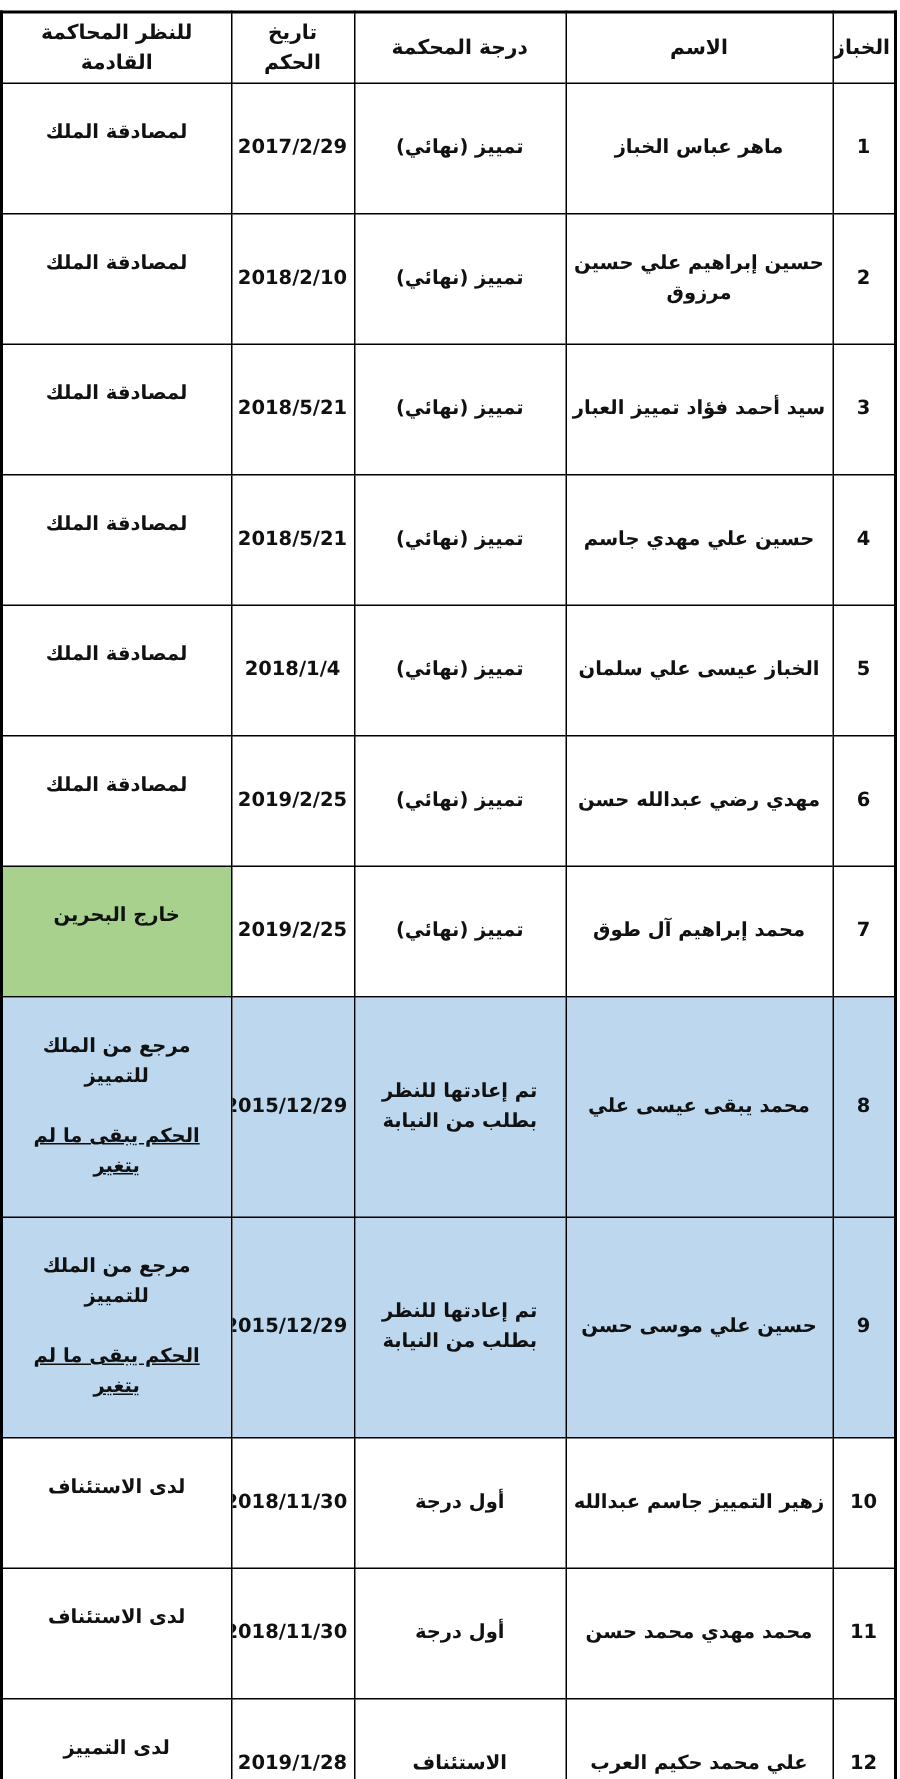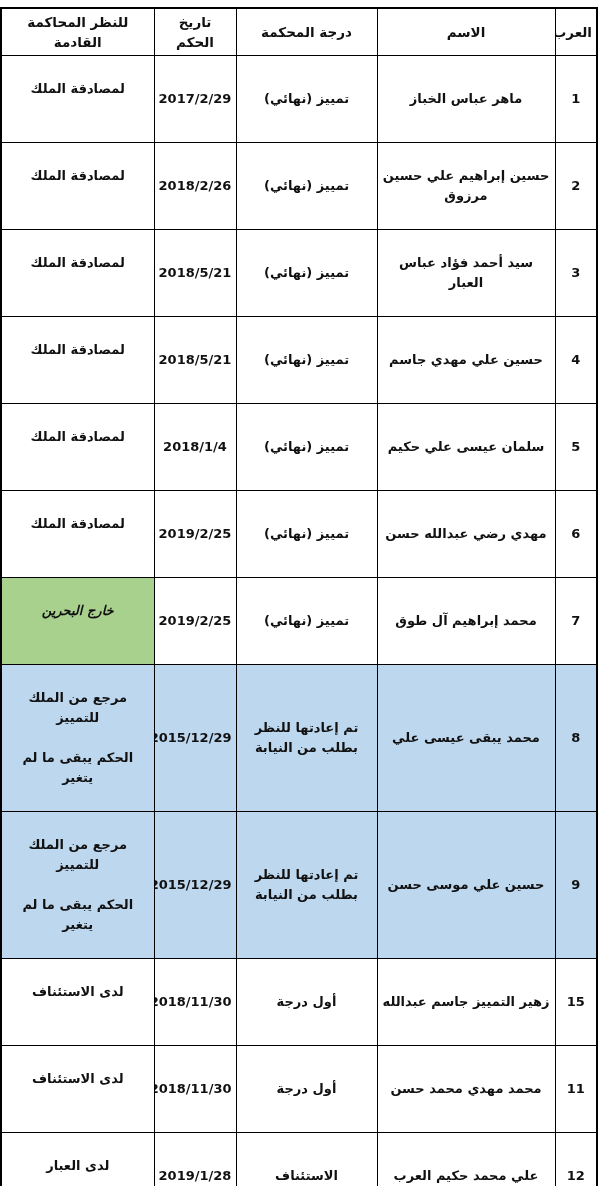--- a/index.html
+++ b/index.html
@@ -27,41 +27,41 @@
     white-space:pre-line;
     overflow:hidden;
   }
   th{font-size:13.5px;height:22px;}
   col.c-num{width:42px;}
   col.c-name{width:178px;}
   col.c-court{width:141px;}
   col.c-date{width:82px;}
   col.c-next{width:153px;}
   tr.blue td{background:#bdd7ee;}
-  td.green{background:#a9d18e;font-style:italic;}
+  td.green{background:#a9d18e;}
   .l1,.l2{display:block;}
-  .l2{}
+  .l2{text-decoration:underline;}
   .l2:empty{display:none;}
   td.num{font-family:"DejaVu Sans","Liberation Sans",sans-serif;}
 </style>
 </head>
 <body>
 
 <div class="page">
   <table>
     <colgroup>
       <col class="c-num">
         <col class="c-name">
         <col class="c-court">
         <col class="c-date">
         <col class="c-next">
     </colgroup>
     <thead>
       <tr>
-        <th>العرب</th>
+        <th>الخباز</th>
         <th>الاسم</th>
         <th>درجة المحكمة</th>
         <th>تاريخ الحكم</th>
         <th>للنظر المحاكمة القادمة</th>
       </tr>
     </thead>
     <tbody id="tbody">
   <tr>
     <td class="num">1</td>
     <td>ماهر عباس الخباز</td>
@@ -70,30 +70,30 @@
     <td>
       <span class="l1">لمصادقة الملك</span>
       
     </td>
   </tr>
 
   <tr>
     <td class="num">2</td>
     <td>حسين إبراهيم علي حسين مرزوق</td>
     <td>تمييز (نهائي)</td>
-    <td>2018/2/26</td>
+    <td>2018/2/10</td>
     <td>
       <span class="l1">لمصادقة الملك</span>
       
     </td>
   </tr>
 
   <tr>
     <td class="num">3</td>
-    <td>سيد أحمد فؤاد عباس العبار</td>
+    <td>سيد أحمد فؤاد تمييز العبار</td>
     <td>تمييز (نهائي)</td>
     <td>2018/5/21</td>
     <td>
       <span class="l1">لمصادقة الملك</span>
       
     </td>
   </tr>
 
   <tr>
     <td class="num">4</td>
@@ -101,21 +101,21 @@
     <td>تمييز (نهائي)</td>
     <td>2018/5/21</td>
     <td>
       <span class="l1">لمصادقة الملك</span>
       
     </td>
   </tr>
 
   <tr>
     <td class="num">5</td>
-    <td>سلمان عيسى علي حكيم</td>
+    <td>الخباز عيسى علي سلمان</td>
     <td>تمييز (نهائي)</td>
     <td>2018/1/4</td>
     <td>
       <span class="l1">لمصادقة الملك</span>
       
     </td>
   </tr>
 
   <tr>
     <td class="num">6</td>
@@ -157,21 +157,21 @@
     <td>تم إعادتها للنظر
 بطلب من النيابة</td>
     <td>2015/12/29</td>
     <td>
       <span class="l1">مرجع من الملك للتمييز</span>
       <span class="l2">الحكم يبقى ما لم يتغير</span>
     </td>
   </tr>
 
   <tr>
-    <td class="num">15</td>
+    <td class="num">10</td>
     <td>زهير التمييز جاسم عبدالله</td>
     <td>أول درجة</td>
     <td>2018/11/30</td>
     <td>
       <span class="l1">لدى الاستئناف</span>
       
     </td>
   </tr>
 
   <tr>
@@ -184,20 +184,20 @@
       
     </td>
   </tr>
 
   <tr>
     <td class="num">12</td>
     <td>علي محمد حكيم العرب</td>
     <td>الاستئناف</td>
     <td>2019/1/28</td>
     <td>
-      <span class="l1">لدى العبار</span>
+      <span class="l1">لدى التمييز</span>
       
     </td>
   </tr>
 
 </tbody>
   </table>
 </div>
 
 </body></html>

